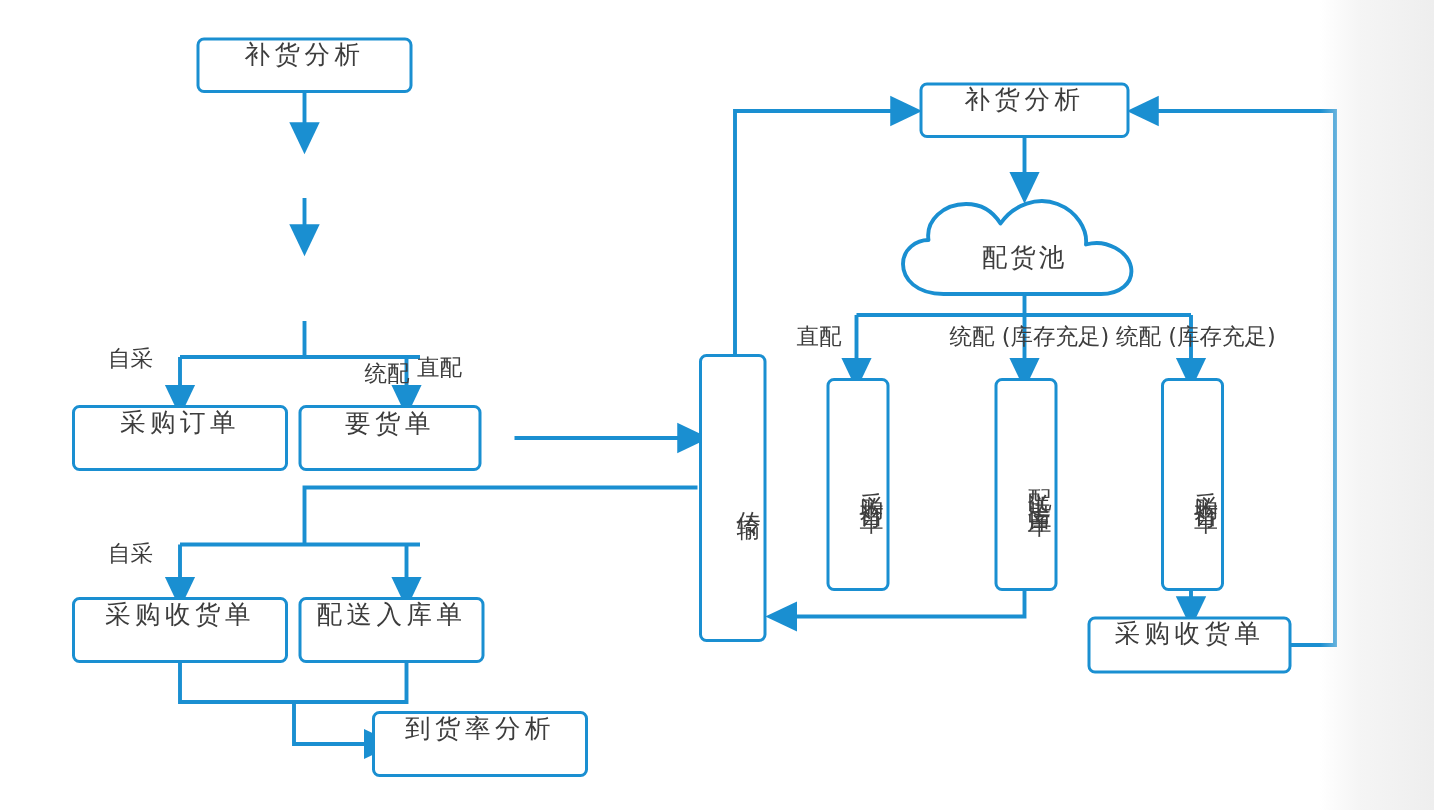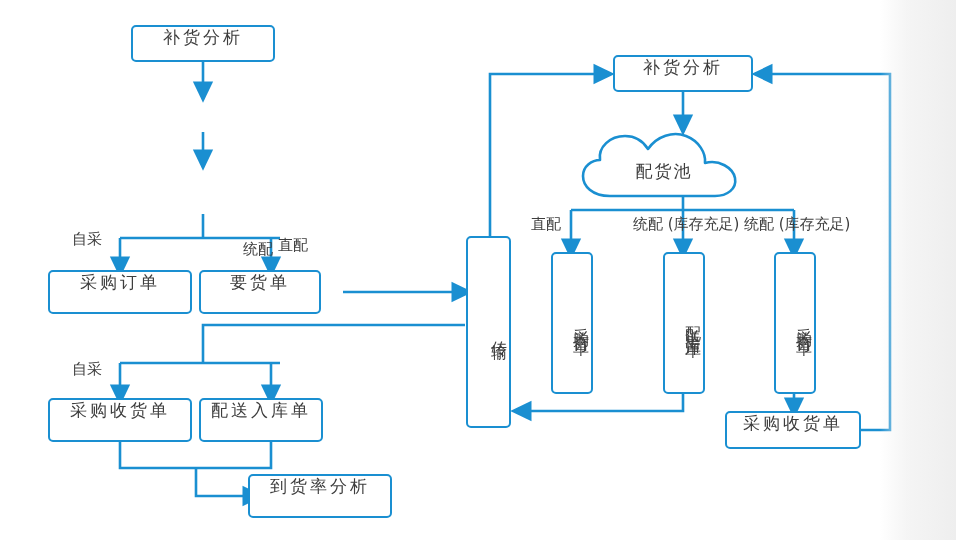--- a/index.html
+++ b/index.html
@@ -166,21 +166,21 @@
   </div>
 
   <div class="node vert" style="left:466px; top:236px; width:45px; height:192px;">
     <span>传输</span>
   </div>
 
   <div class="node" style="left:613px; top:55px; width:140px; height:37px;">
     <span>补货分析</span>
   </div>
 
-  <div class="cloud" style="left:576px; top:128px; width:176px; height:74px;align-items:center;">
+  <div class="cloud" style="left:595px; top:128px; width:176px; height:74px;align-items:center;">
     <svg width="176" height="74" viewBox="0 0 176 74" xmlns="http://www.w3.org/2000/svg">
       <path d="M34,68 C16,68 7,58 7,48 C7,38 16,32 24,32 C22,19 34,8 49,8
                C59,8 67,13 72,21 C81,8 97,3 110,8 C123,13 130,25 129,35
                C143,31 157,40 159,50 C161,61 151,68 139,68 Z" fill="#ffffff" stroke="#1a8fd1" stroke-width="2.6" stroke-linejoin="round"></path>
     </svg>
     <span class="cloud-label" style="margin-top:12px;">配货池</span>
   </div>
 
   <div class="node vert" style="left:551px; top:252px; width:42px; height:142px;">
     <span>采购订单</span>

